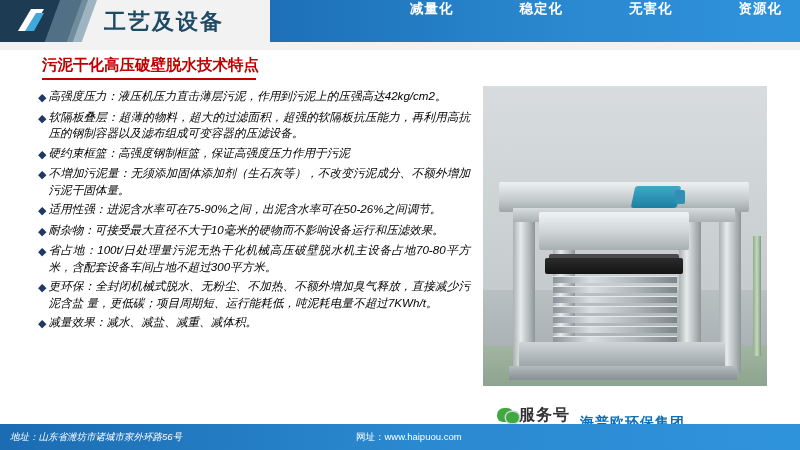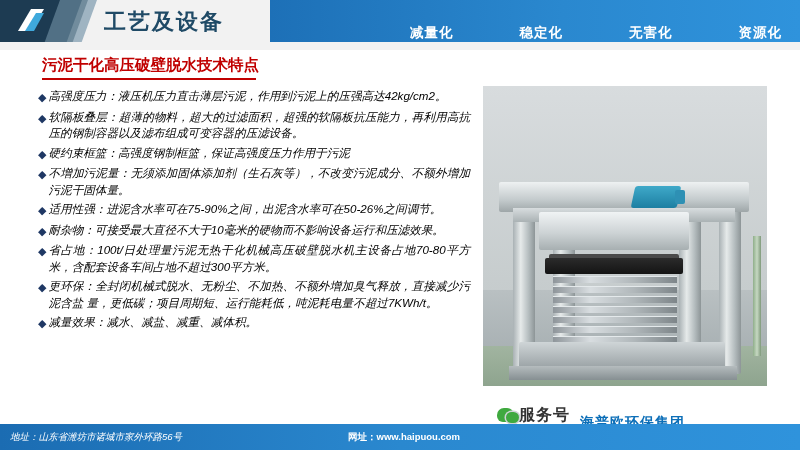--- a/index.html
+++ b/index.html
@@ -57,21 +57,21 @@
   }
   .header-title {
     position: absolute; top: 7px; left: 104px;
     font-size: 22px; font-weight: bold;
     color: #1f4a66;
     letter-spacing: 2px;
   }
   .header-nav {
     position: absolute; top: 0; left: 400px;
     width: 400px; height: 42px;
-    display: flex; align-items: flex-end; justify-content: space-between;
+    display: flex; align-items: flex-start; justify-content: space-between;
     padding: 0 18px 0 10px;
   }
   .header-nav span {
     color: #ffffff; font-size: 13.5px; font-weight: bold;
     letter-spacing: 1px;
   }
 
   
   .section-title {
     position: absolute; top: 55px; left: 42px;
@@ -238,21 +238,21 @@
   .footer-bar {
     position: absolute; left: 0; bottom: 0;
     width: 800px; height: 26px;
     background: #1c6fb5;
     background: linear-gradient(90deg, #1b6cb2 0%, #2a88cf 50%, #2f93dc 100%);
     color: #ffffff;
     font-size: 9.5px;
     display: flex; align-items: center;
   }
   .footer-bar .addr { position: absolute; left: 10px; font-style: italic; }
-  .footer-bar .site { position: absolute; left: 348px; font-weight: bold; }
+  .footer-bar .site { position: absolute; left: 356px; }
   .footer-bar .tel  { position: absolute; right: 12px; }
 </style>
 </head>
 <body>
 
 <div class="slide">
 
   <div class="header">
     <div class="header-blue"></div>
     <div class="header-darkband"></div>

